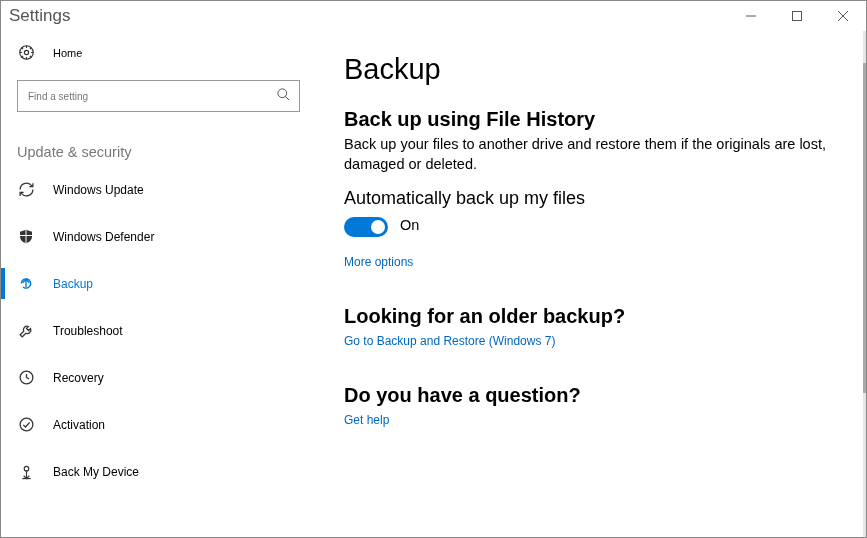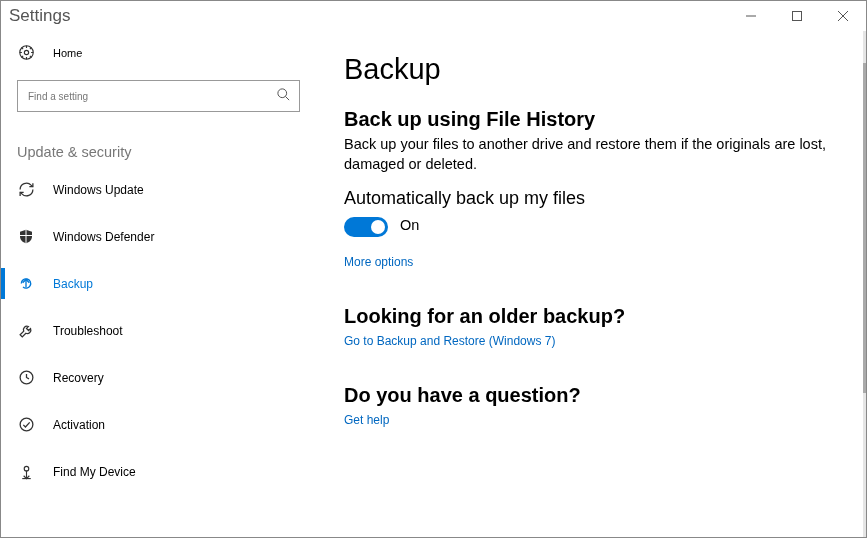--- a/index.html
+++ b/index.html
@@ -254,21 +254,21 @@
 
     <div class="nav-item">
       <span class="icon">
         <svg width="17" height="17" viewBox="0 0 24 24" fill="none" stroke="#333" stroke-width="1.6">
           <circle cx="12" cy="8" r="3.2"></circle>
             <path d="M12 11v11"></path>
             <path d="M6 22h12"></path>
             <path d="M8 18l4 4 4-4"></path>
         </svg>
       </span>
-      <span>Find My Device</span>
+      <span>Back My Device</span>
     </div>
 
   </div>
 
   <div class="main">
     <h1>Backup</h1>
 
     <div class="section">
       <h2>Back up using File History</h2>
       <p class="desc">Back up your files to another drive and restore them if the originals are lost, damaged or deleted.</p>

